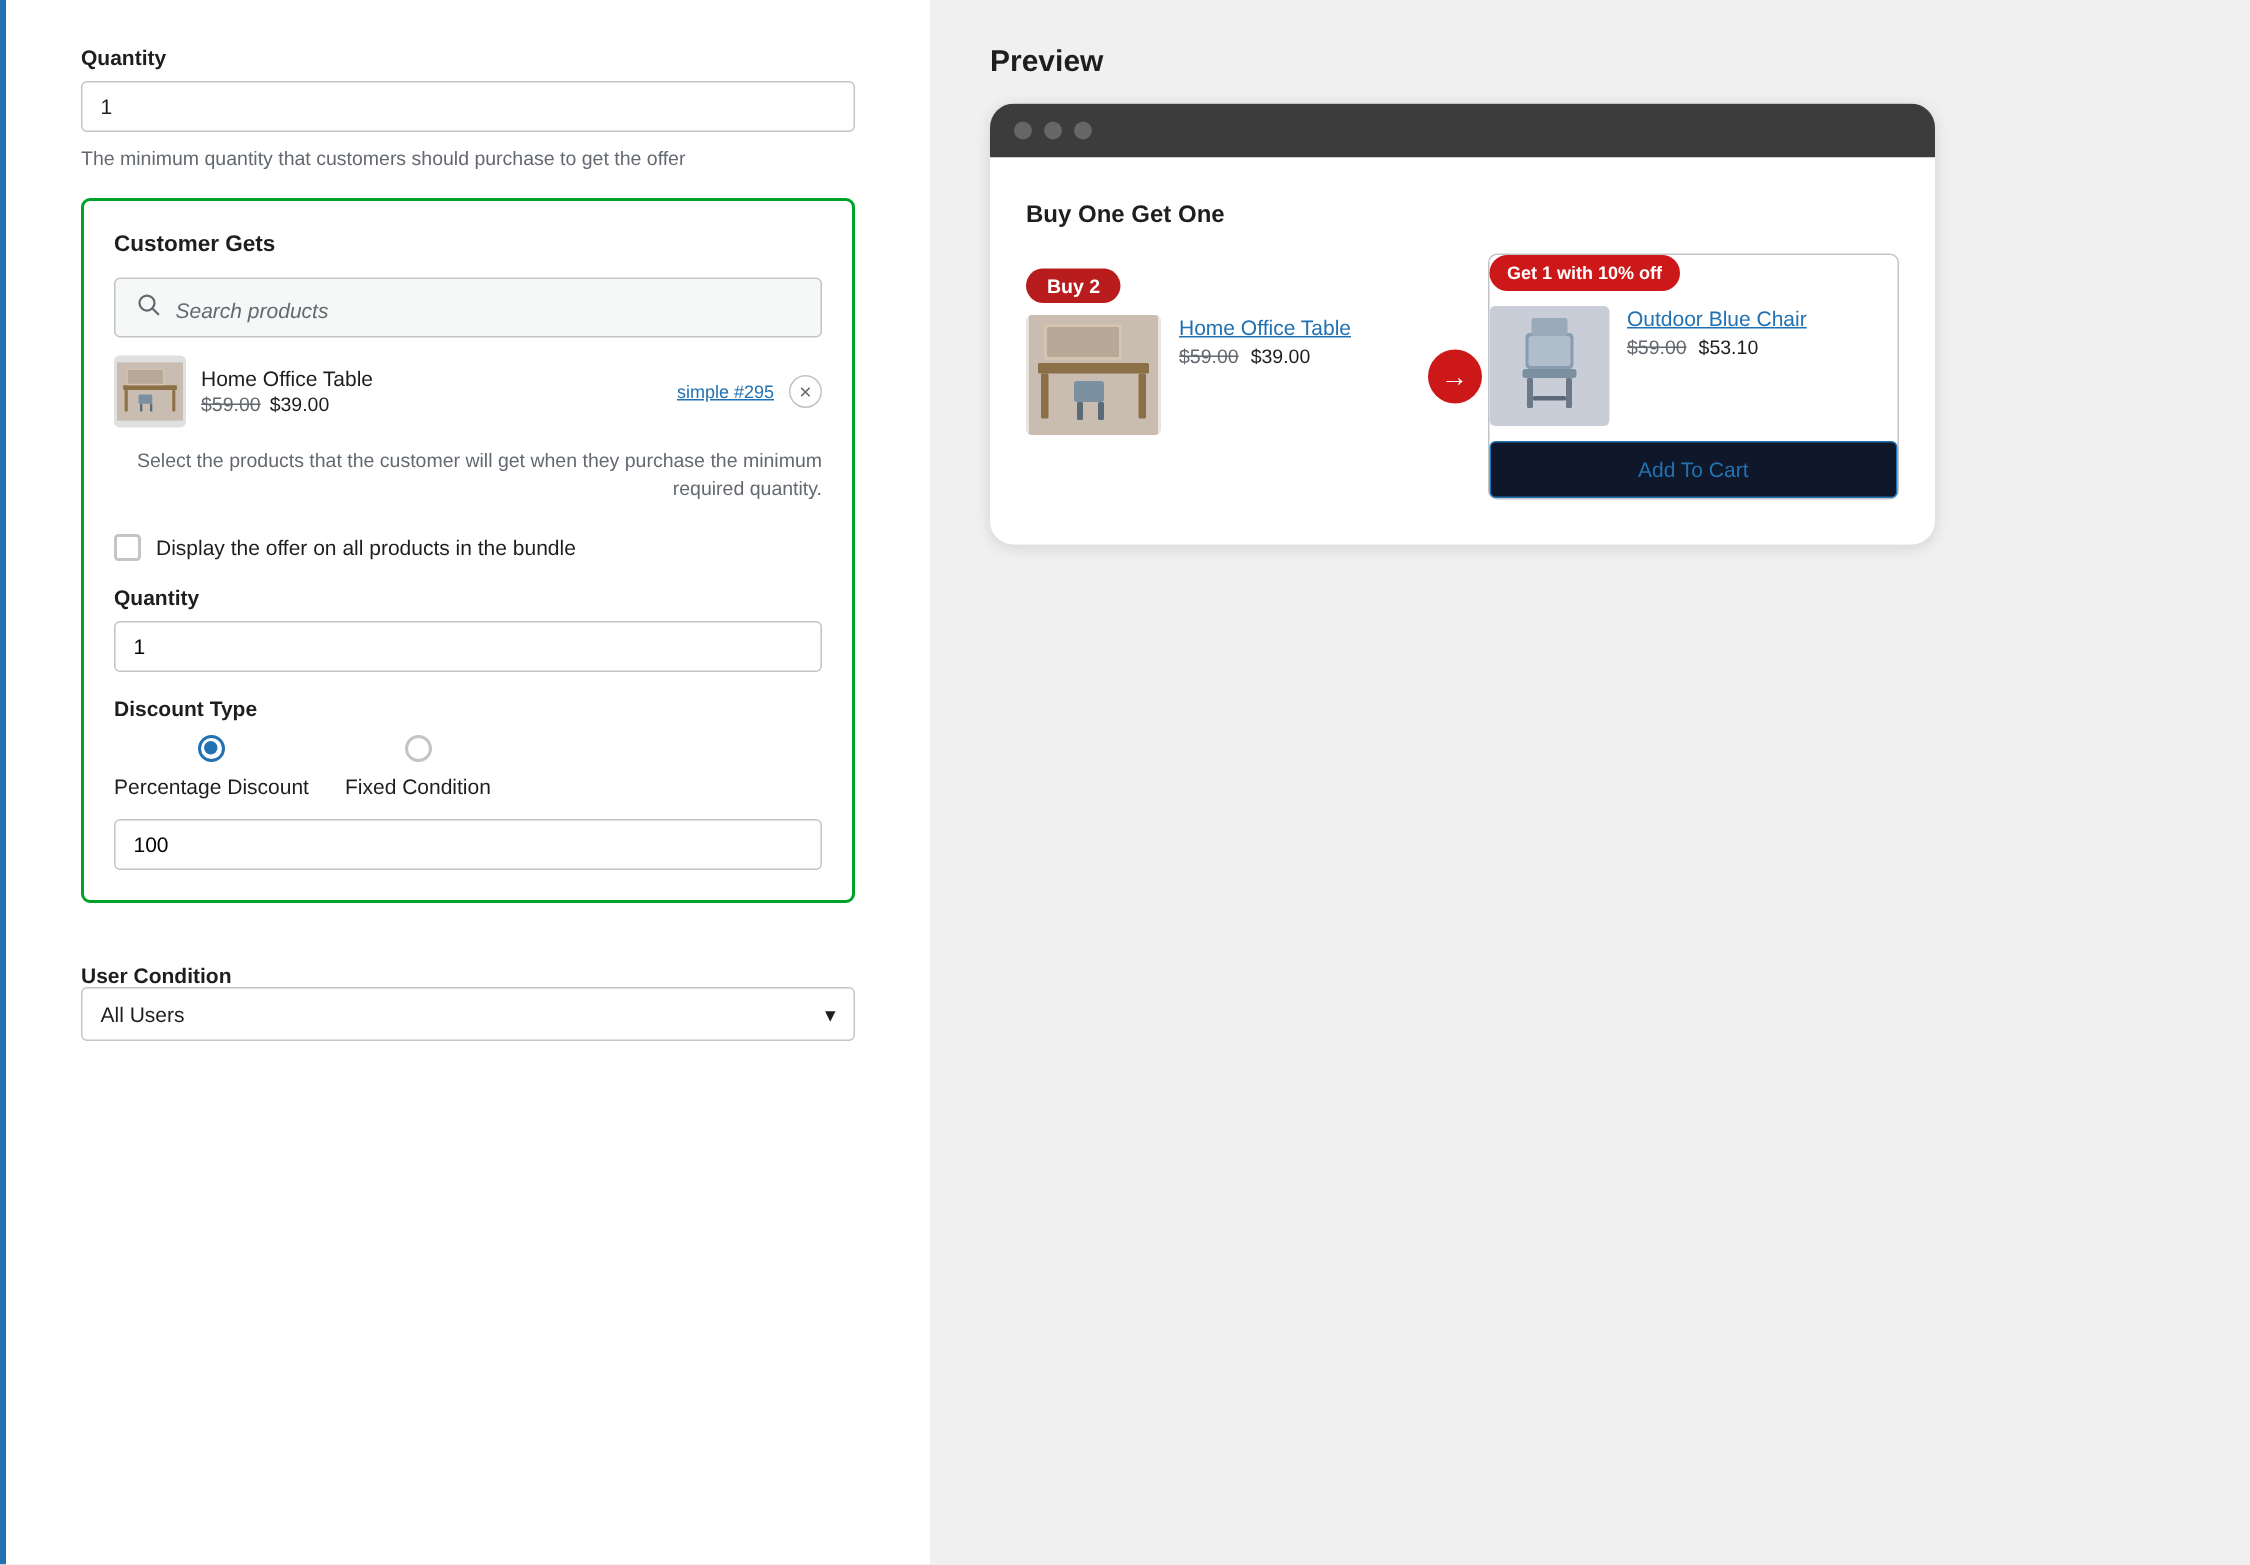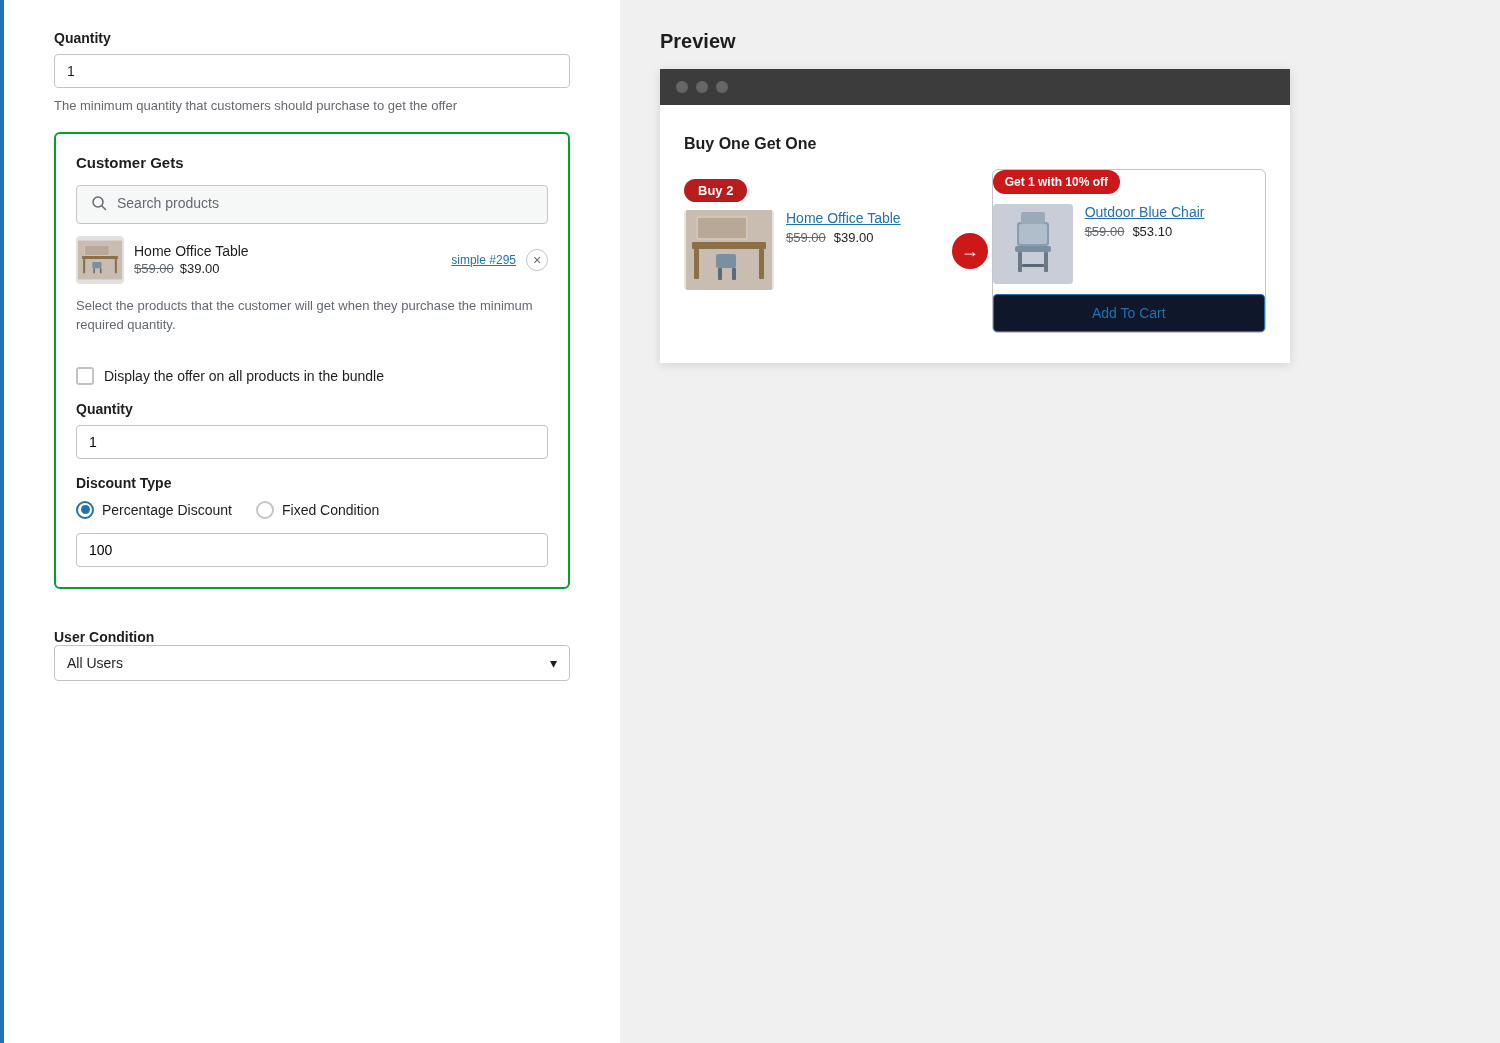--- a/index.html
+++ b/index.html
@@ -57,28 +57,29 @@
     }
 
     .customer-gets-title {
       font-size: 15px;
       font-weight: 700;
       margin-bottom: 14px;
     }
 
     .search-bar {
       display: flex;
-      align-items: flex-start;
+      align-items: flex-end;
       background: #f6f7f7;
       border: 1px solid #c3c4c7;
       border-radius: 4px;
       padding: 9px 14px;
       gap: 10px;
       margin-bottom: 12px;
       cursor: text;
+      font-style: italic;
     }
 
     .search-icon-svg {
       color: #646970;
       font-size: 15px;
     }
 
     .search-placeholder {
       color: #646970;
       font-size: 14px;
@@ -151,22 +152,23 @@
       align-items: center;
       justify-content: center;
       font-size: 14px;
       color: #646970;
       flex-shrink: 0;
     }
 
     .select-helper {
       font-size: 13px;
       color: #646970;
-      margin-bottom: 32px;
+      margin-bottom: 20px;
       line-height: 1.5;
+      text-align: right;
     }
 
     .checkbox-row {
       display: flex;
       align-items: center;
       gap: 10px;
       margin-bottom: 16px;
     }
 
     .checkbox-box {
@@ -210,20 +212,21 @@
       align-items: center;
       gap: 24px;
       margin-bottom: 14px;
     }
 
     .radio-option {
       display: flex;
       align-items: center;
       gap: 8px;
       cursor: pointer;
+      flex-direction: column;
     }
 
     .radio-circle {
       width: 18px;
       height: 18px;
       border-radius: 50%;
       border: 2px solid #2271b1;
       background: #fff;
       display: flex;
       align-items: center;
@@ -294,21 +297,21 @@
 
     .preview-title {
       font-size: 20px;
       font-weight: 700;
       margin-bottom: 16px;
       color: #1e1e1e;
     }
 
     .browser-mockup {
       background: #fff;
-      border-radius: 0;
+      border-radius: 16px;
       box-shadow: 0 2px 10px rgba(0,0,0,0.12);
       overflow: hidden;
       max-width: 630px;
     }
 
     .browser-bar {
       background: #3c3c3c;
       padding: 12px 16px;
       display: flex;
       gap: 8px;

